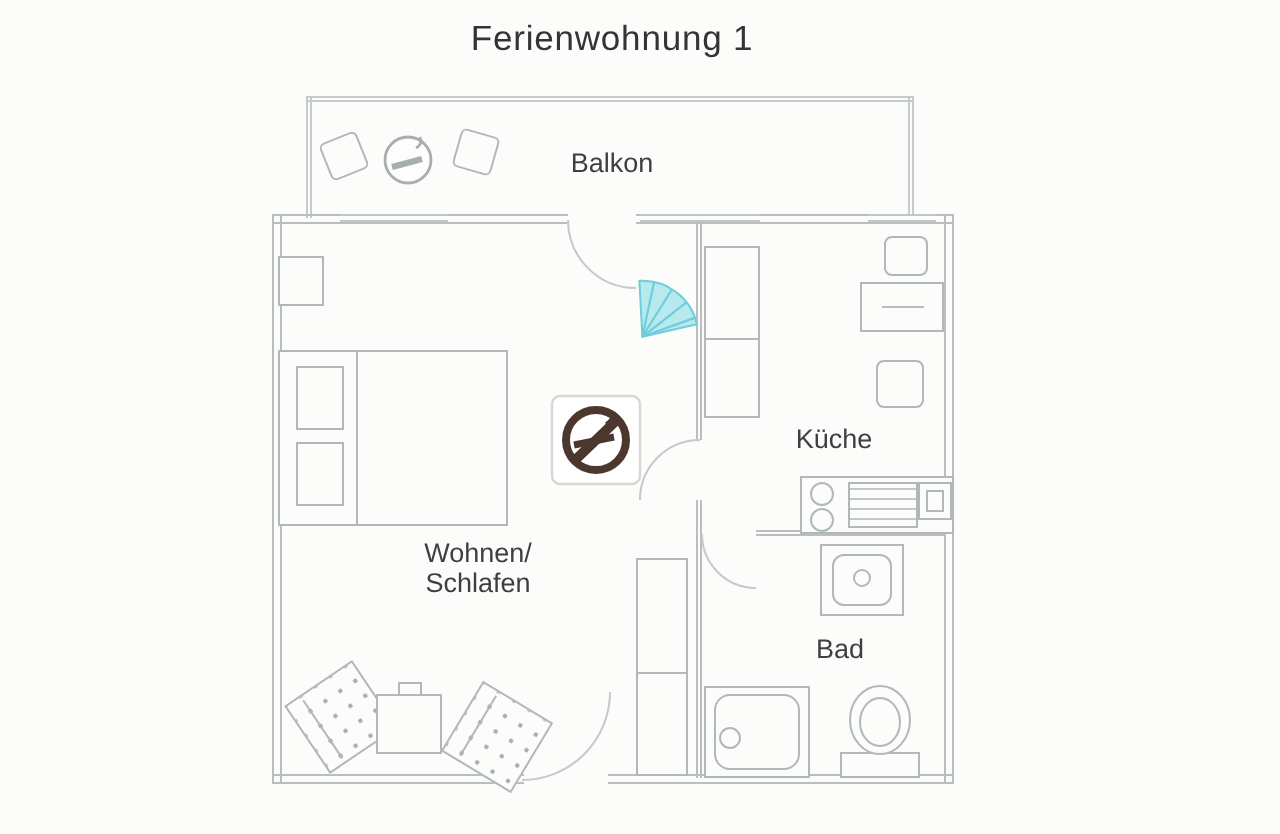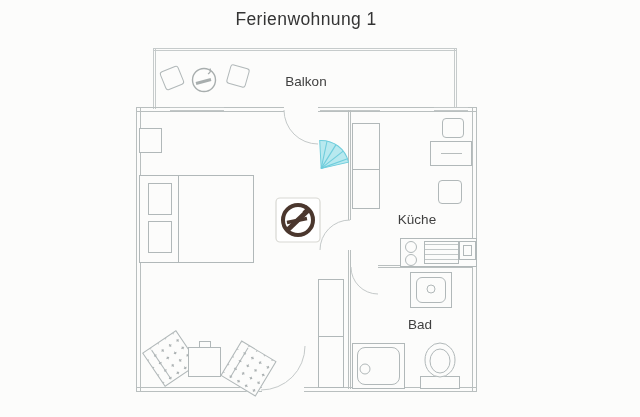--- a/index.html
+++ b/index.html
@@ -146,16 +146,20 @@
     <g>
       <rect x="276" y="198" width="44" height="44" rx="4" fill="#ffffff" stroke="#d8d8d3" stroke-width="1.2"></rect>
       <circle cx="298" cy="220" r="15" fill="none" stroke="var(--no-smoking-sign)" stroke-width="4"></circle>
       <line x1="287" y1="222.5" x2="307" y2="218.5" stroke="var(--no-smoking-sign)" stroke-width="3.5"></line>
       <path d="M 303 212 q 4.5 -2.5 2.5 -6.5" fill="none" stroke="var(--no-smoking-sign)" stroke-width="1.8"></path>
       <line x1="286" y1="231.5" x2="310" y2="208.5" stroke="var(--no-smoking-sign)" stroke-width="5"></line>
     </g>
   </svg>
 
   <div class="label" style="left:306px;top:74px;">Balkon</div>
+  <div class="label" style="left:239px;top:269px;text-align:center;">
+    <div>Wohnen/</div>
+    <div>Schlafen</div>
+  </div>
   <div class="label" style="left:417px;top:212px;">Küche</div>
   <div class="label" style="left:420px;top:317px;">Bad</div>
 
 </div>
 
 </body></html>

